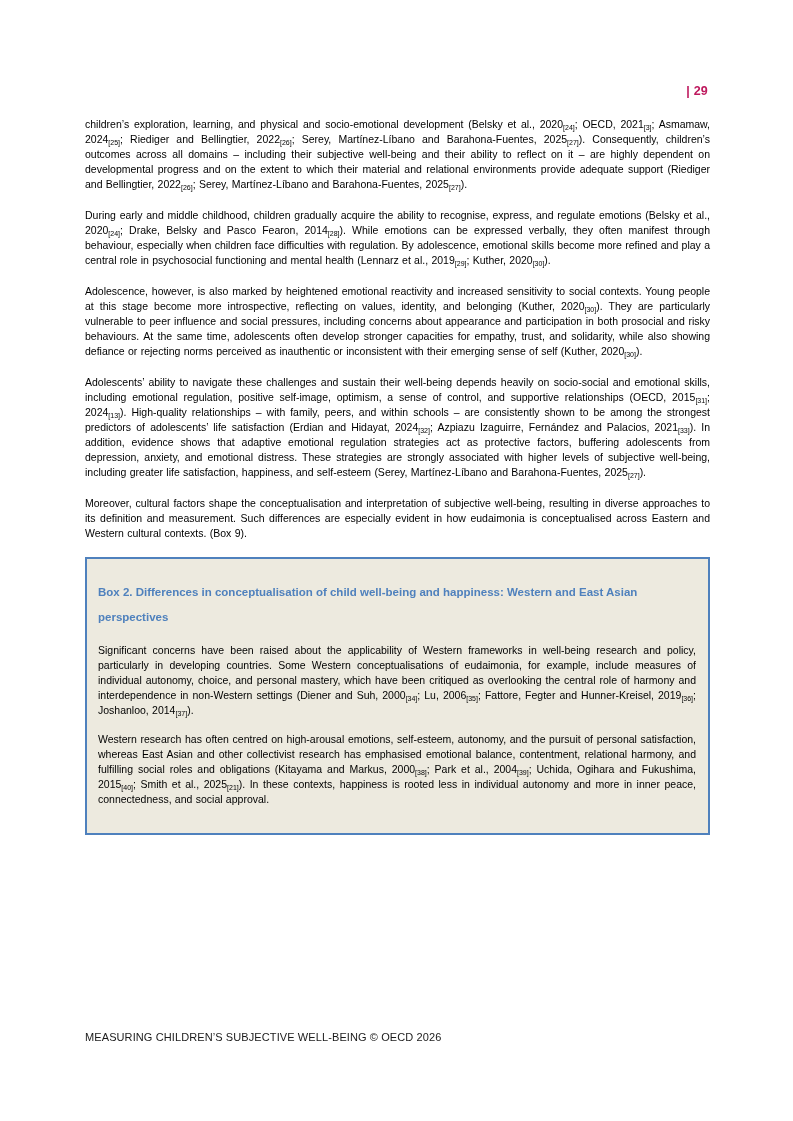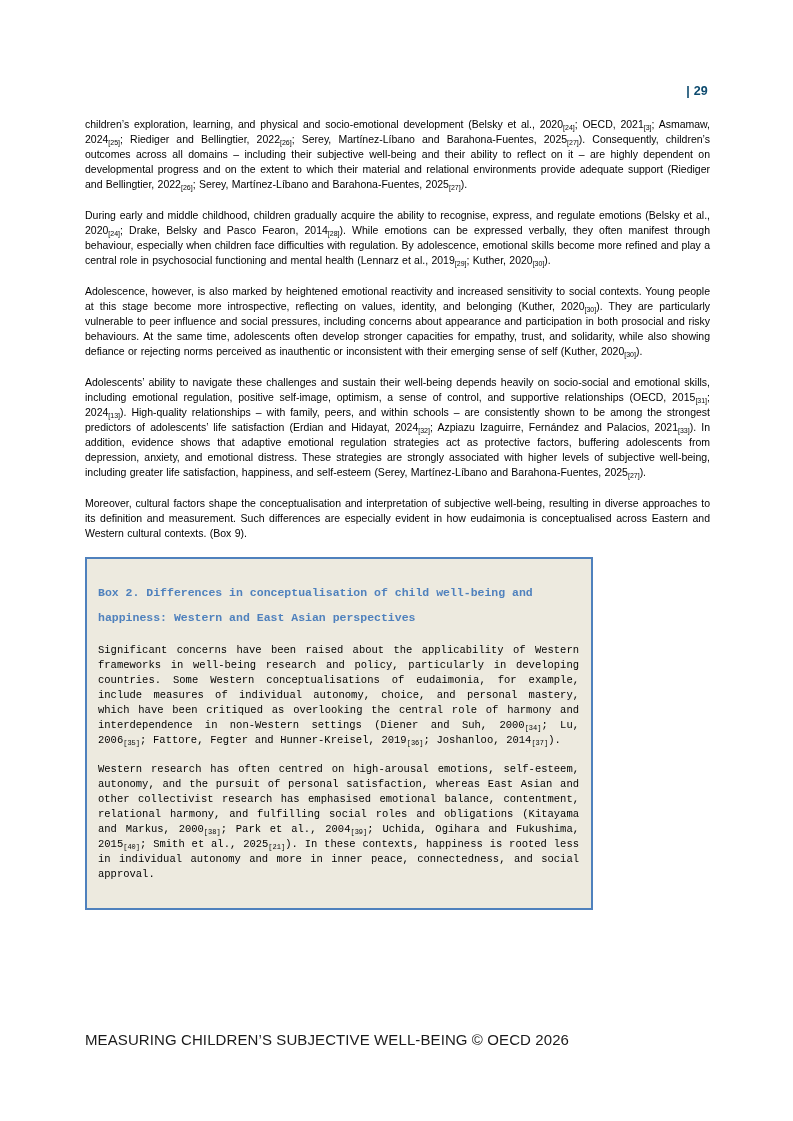--- a/index.html
+++ b/index.html
@@ -20,21 +20,21 @@
     position:relative;
     width:793px;height:1121px;
     background:#ffffff;
   }
   .page-number{
     position:absolute;
     top:84px;
     right:85px;
     font-size:12.5px;
     font-weight:bold;
-    color:#0c4a6e;
+    color:#be185d;
     letter-spacing:0.2px;
   }
   .content{
     position:absolute;
     left:85px;
     top:117px;
     width:625px;
   }
   .body-para{
     font-size:10.5px;
@@ -49,22 +49,21 @@
     vertical-align:baseline;
     position:relative;
     top:2px;
   }
   .callout-box{
     margin-top:12px;
     border:2px solid var(--box-accent);
     background:var(--box-bg);
     padding:21px 12px 26px 11px;
     box-sizing:border-box;
-    width:508px;
-    font-family:Liberation Mono, monospace;
+    width:625px;
   }
   .box-title{
     font-size:11.5px;
     font-weight:bold;
     color:var(--box-title);
     line-height:25px;
     margin:0 0 13px 0;
     text-align:left;
   }
   .box-para{
@@ -72,21 +71,21 @@
     line-height:15px;
     text-align:justify;
     margin:0 0 14px 0;
     word-spacing:0.4px;
   }
   .box-para:last-child{margin-bottom:0;}
   .page-footer{
     position:absolute;
     left:85px;
     top:1031px;
-    font-size:15px;
+    font-size:11px;
     color:#1a1a1a;
     letter-spacing:0.1px;
     white-space:nowrap;
   }
 </style>
 </head>
 <body>
 
 <div class="page">
 

